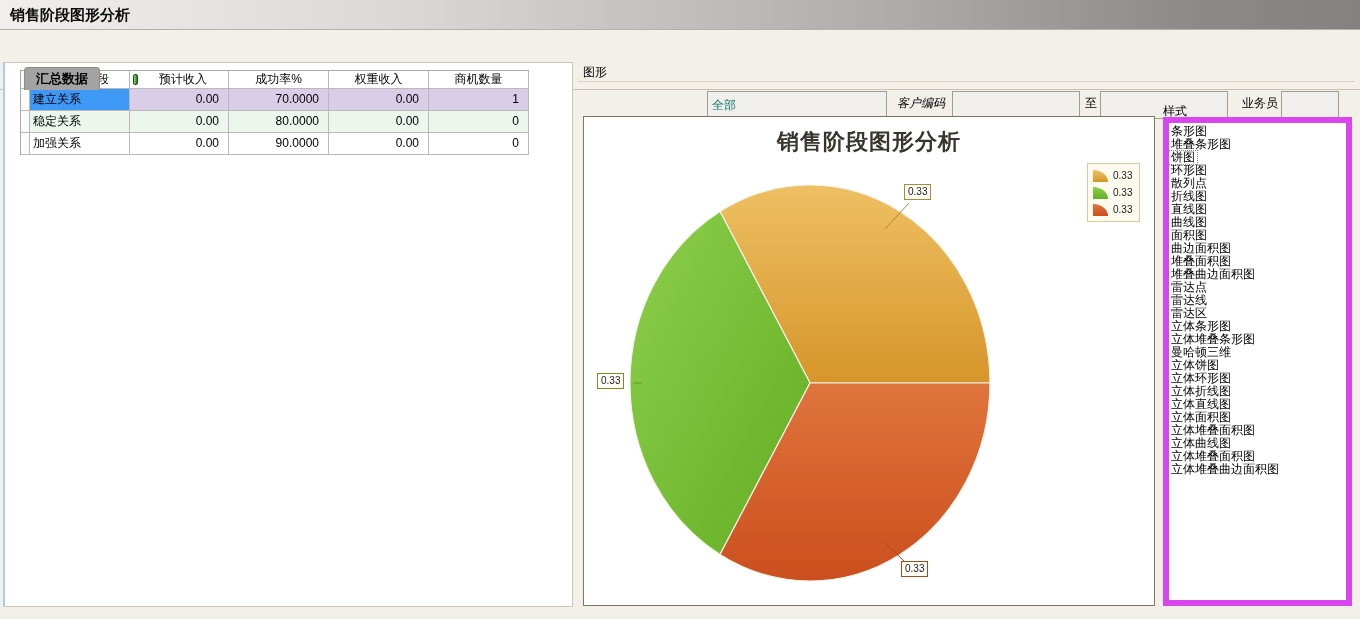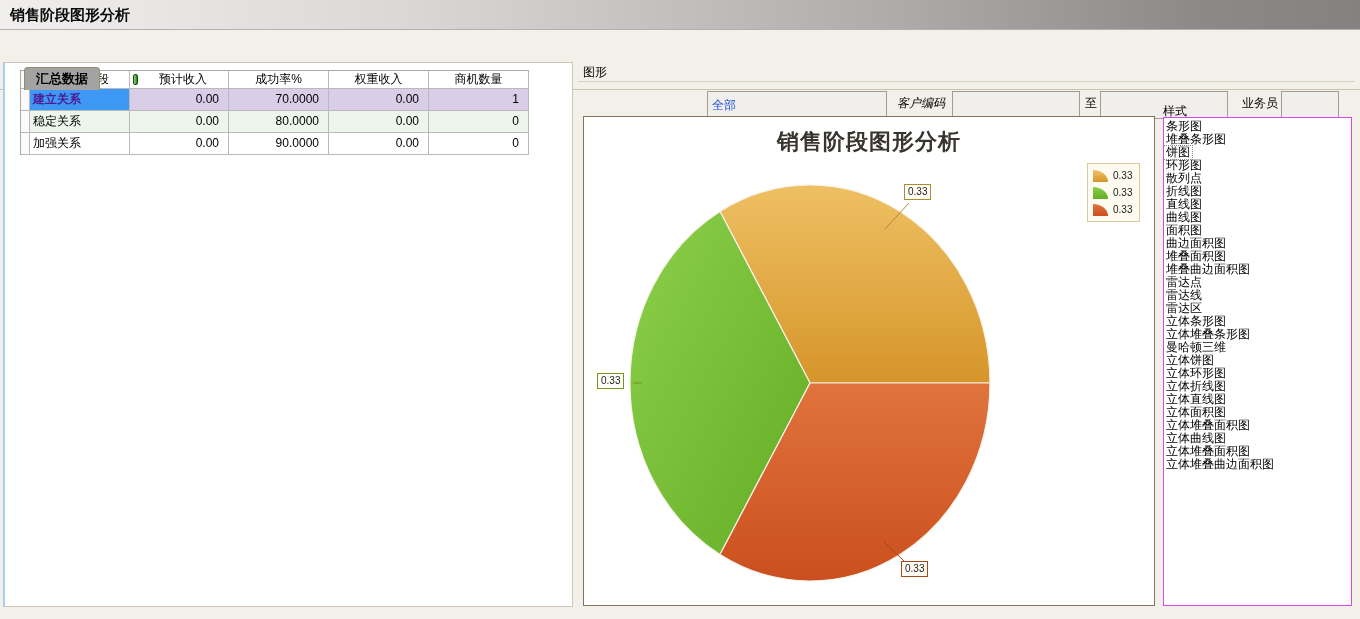--- a/index.html
+++ b/index.html
@@ -35,31 +35,31 @@
   }
   .gc { border-right:1px solid #b9b9b9; border-bottom:1px solid #b9b9b9; height:22px; line-height:21px; box-sizing:border-box; overflow:hidden; white-space:nowrap; }
   .gh { height:18px; line-height:17px; background:#ffffff; display:flex; align-items:center; }
   .gh .hlabel { flex:1; text-align:center; }
   .icon-a { color:#cc1111; font-weight:bold; font-size:11px; margin-left:3px; }
   .icon-bar { width:5px; height:11px; margin-left:3px; border:1px solid #145214; border-radius:2px;
     background:linear-gradient(to right,#9ad873,#1e7d1e); box-sizing:border-box; }
   .selcol { background:#fbfbfb; }
   .stage { padding-left:3px; }
   .num { text-align:right; padding-right:9px; }
-  .cell-selected { background:#3e99f6; color:#4c1d95;font-weight:bold; }
+  .cell-selected { background:#3e99f6; color:#000000; }
   .row1 { background:#d9cde7; }
   .row2 { background:#edf6ec; }
   
   .group-label { position:absolute; left:583px; top:64px; font-size:12px; }
   .group-line { position:absolute; left:578px; top:81px; width:777px; height:1px; background:#d8d2c3; }
   .flabel { position:absolute; top:95px; font-size:12px; }
   .finput {
     position:absolute; top:91px; height:28px; box-sizing:border-box;
     background:#f1efeb; border:1px solid #a19d94; font-size:12px; padding:1px 4px;
-    font-family:"Liberation Sans",sans-serif; color:#1d4ed8;
+    font-family:"Liberation Sans",sans-serif; color:#0f766e;
   }
   
   .chart-box {
     position:absolute; left:583px; top:116px; width:572px; height:490px; box-sizing:border-box;
     background:#fff; border:1px solid #837460;
   }
   .chart-title {
     position:absolute; left:0; top:10px; width:100%; text-align:center;
     font-family:"Liberation Serif",serif; font-size:22px; font-weight:bold;
     color:#38342e; letter-spacing:1px;
@@ -79,21 +79,21 @@
   .legend-row { display:flex; align-items:center; height:17px; }
   .legend-swatch { width:15px; height:12px; margin-right:5px; border-radius:0 100% 0 0; }
   .ls-0 { background:linear-gradient(#edc266,#d6952a); }
   .ls-1 { background:linear-gradient(#8ccf4b,#64ad24); }
   .ls-2 { background:linear-gradient(#e0743d,#cb4f1e); }
   .legend-label { font-size:10px; color:#222; }
   
   .style-label { position:absolute; left:1163px; top:103px; font-size:12px; }
   .style-list {
     position:absolute; left:1163px; top:117px; width:189px; height:489px; box-sizing:border-box;
-    background:#fff; border:1px solid #d946ef; overflow:hidden; padding-top:2px;
+    background:#fff; border:6px solid #d946ef; overflow:hidden; padding-top:2px;
   }
   .style-item { font-size:12px; line-height:13px; padding:0 2px; white-space:nowrap; }
   .style-item.selected { width:max-content; outline:1px dotted #888; }
 </style>
 </head>
 <body>
 
 <div class="titlebar">
   <div class="titlebar-text">销售阶段图形分析</div>
 </div>

